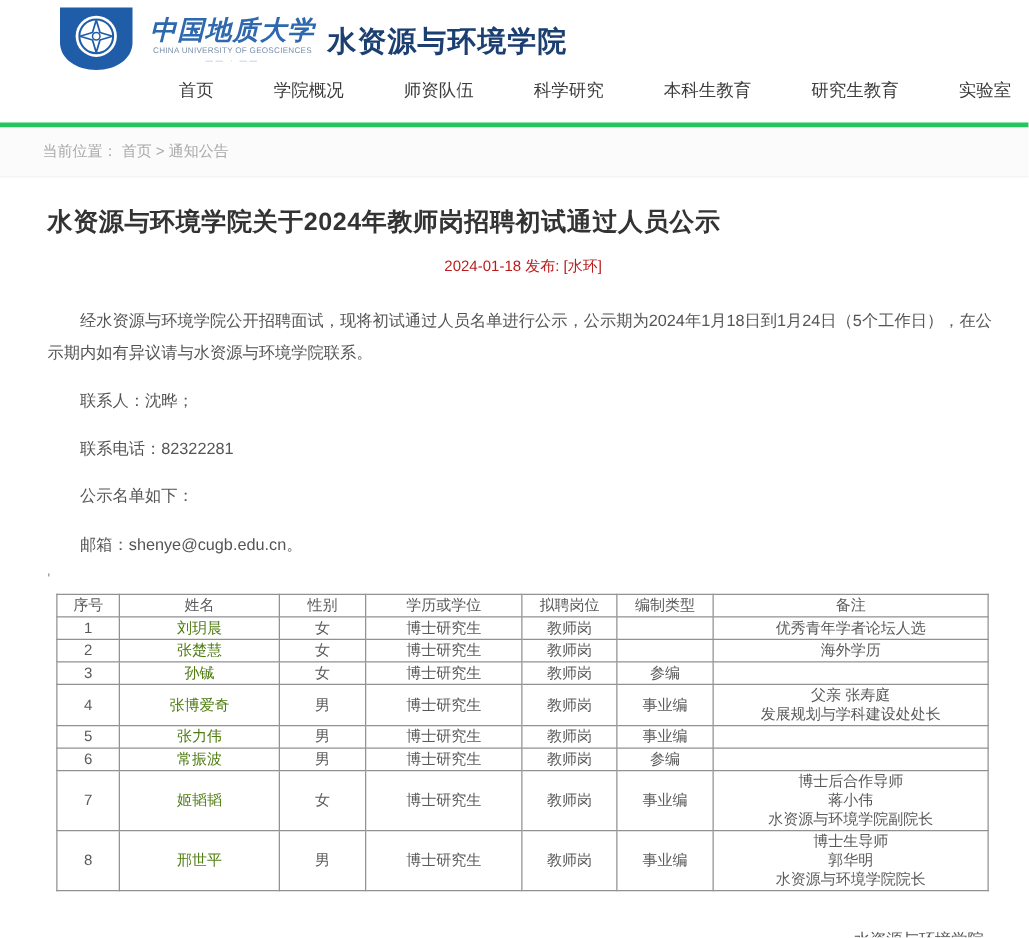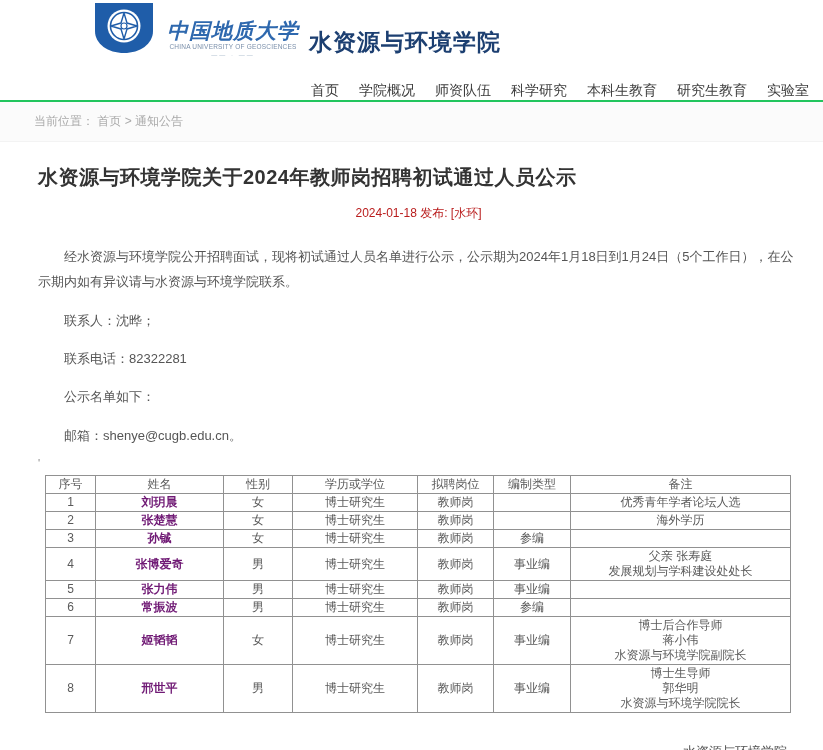--- a/index.html
+++ b/index.html
@@ -13,25 +13,24 @@
     width: 823px;
     height: 750px;
     margin: 0 auto;
     background: #fff;
     overflow: hidden;
   }
 
   
   .site-header {
     display: flex;
-    align-items: flex-end;
+    align-items: center;
     padding: 8px 16px 6px 46px;
     height: 64px;
     background: #fff;
-    margin-left: 47px;
   }
   .logo-badge { width: 62px; height: 52px; flex: 0 0 auto; }
   .brand-calligraphy {
     margin-left: 12px;
     display: flex;
     flex-direction: column;
     align-items: center;
     line-height: 1.05;
   }
   .brand-cn {
@@ -62,26 +61,26 @@
     font-weight: bold;
     color: #1c3f71;
     letter-spacing: 1px;
     white-space: nowrap;
   }
 
   
   .nav-bar {
     display: flex;
     justify-content: flex-end;
-    align-items: flex-end;
-    gap: 20px;
+    align-items: flex-start;
+    gap: 48px;
     height: 38px;
     padding-right: 14px;
     background: #fff;
-    border-bottom: 2px solid #22c55e;
+    border-bottom: 4px solid #22c55e;
   }
   .nav-item {
     font-size: 14px;
     color: #3c3c3c;
     cursor: pointer;
     white-space: nowrap;
   }
 
   
   .breadcrumb-bar {
@@ -142,21 +141,21 @@
     font-weight: normal;
     color: #5a5a5a;
     text-align: center;
     vertical-align: middle;
     padding: 1px 2px;
     line-height: 15px;
     height: 17px;
     white-space: pre-line;
     overflow: hidden;
   }
-  table.roster td.cell-name { color: #701a75; font-weight: bold; }
+  table.roster td.cell-name { color: #4d7c0f; }
 
   
   .article-footer {
     margin-top: 30px;
     padding-right: 36px;
     text-align: right;
     font-size: 13px;
     color: #555;
   }
 </style>

